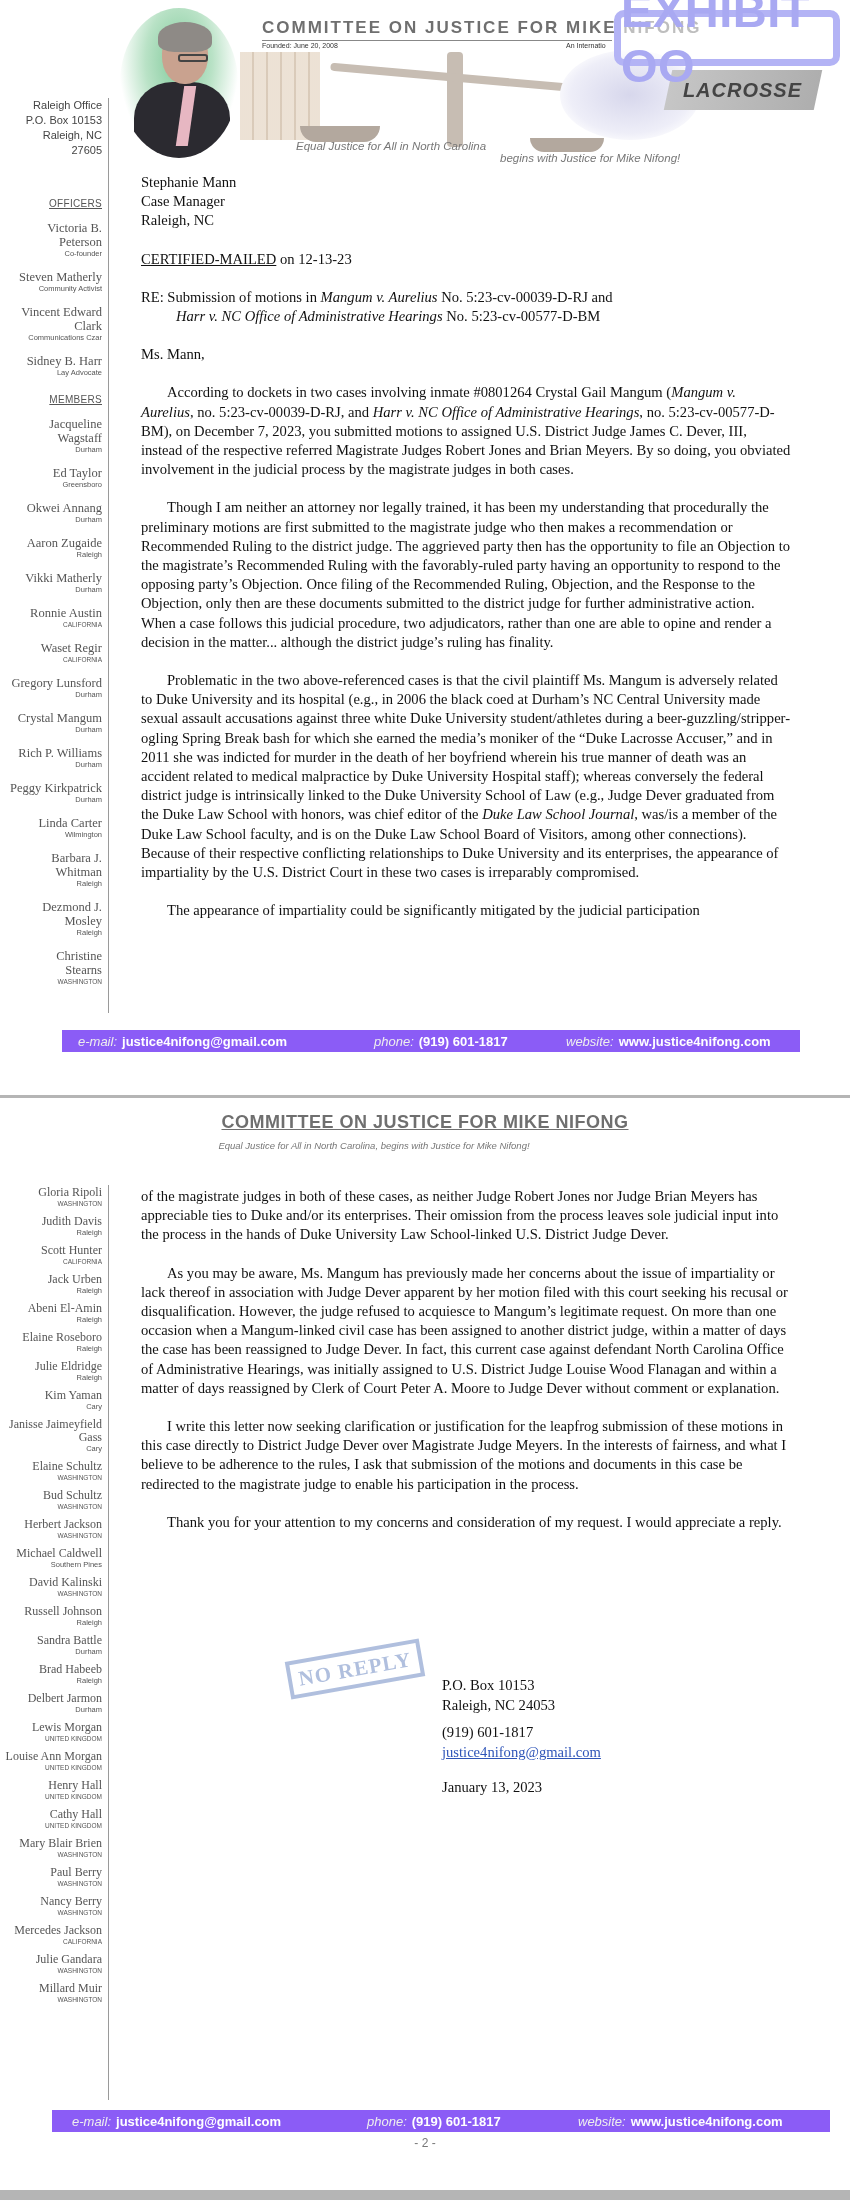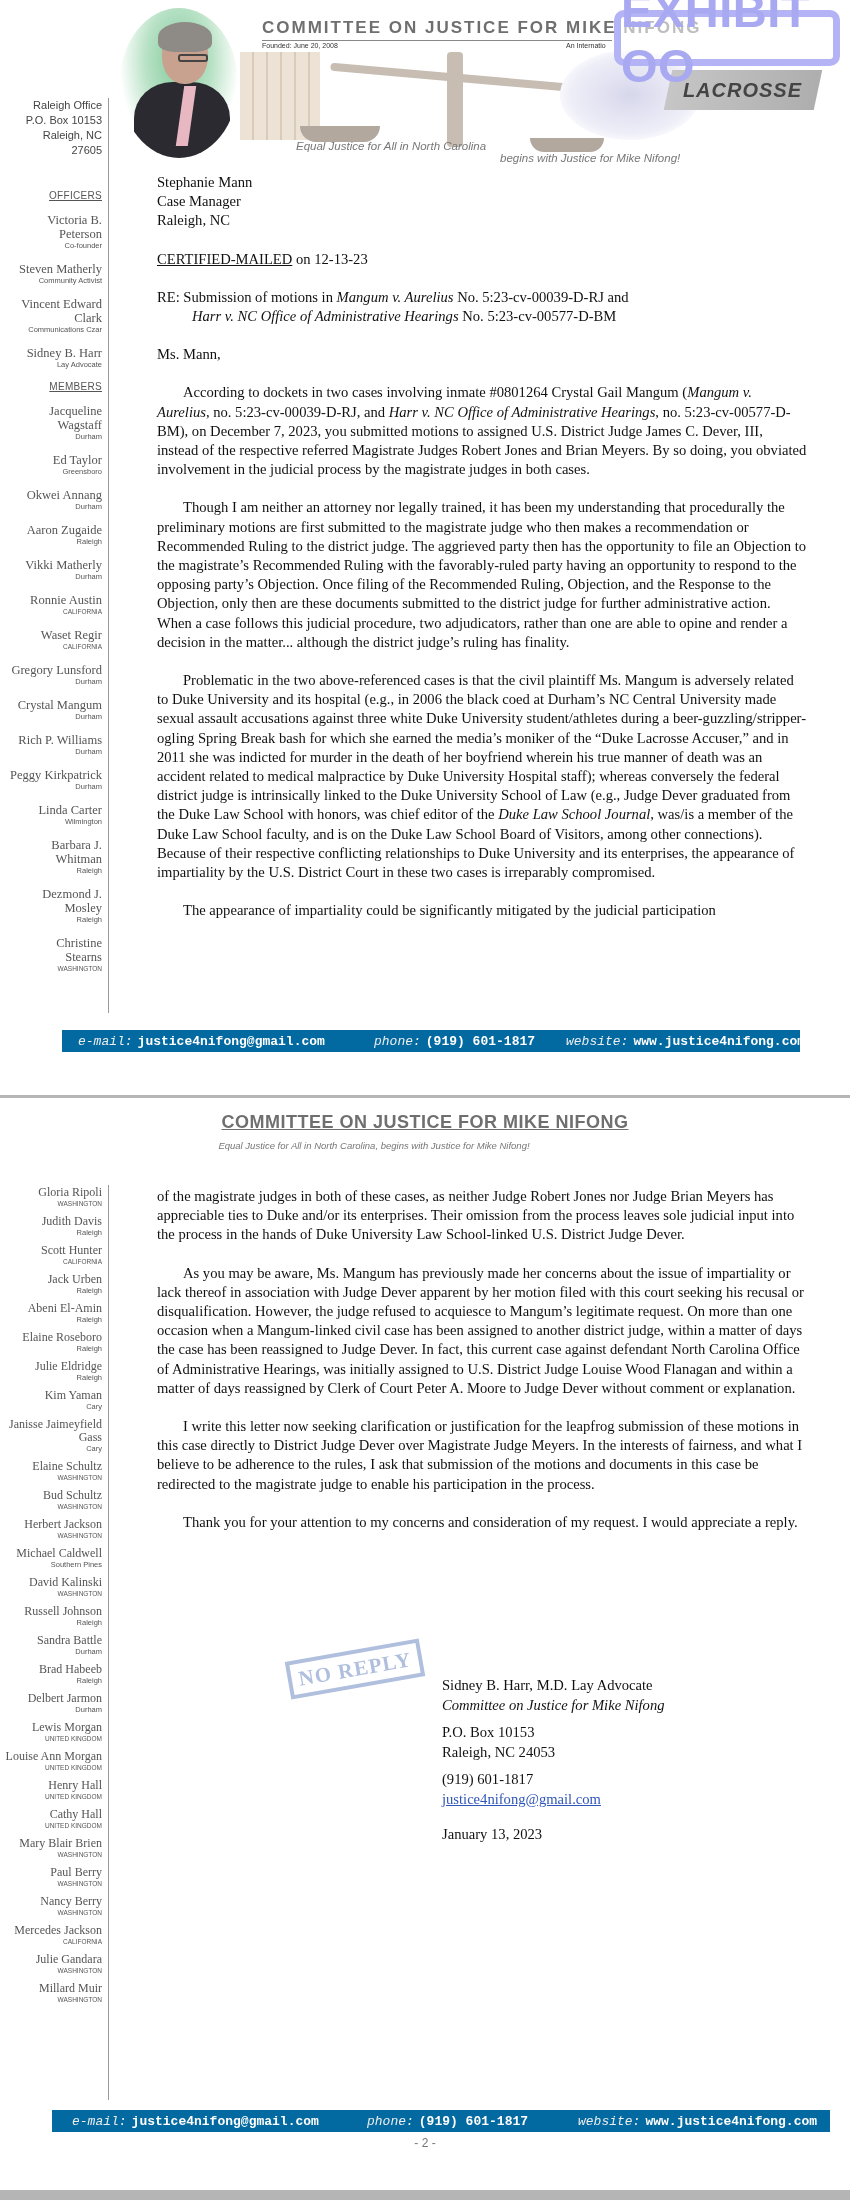--- a/index.html
+++ b/index.html
@@ -54,39 +54,39 @@
     position: absolute; left: 614px; top: 10px; width: 226px; height: 56px; border: 7px solid #b3b3f5; border-radius: 10px;
     background: rgba(255,255,255,.55); display: flex; align-items: center; justify-content: center;
   }
   .exhibit span { font-family: "Liberation Sans", sans-serif; font-size: 47px; font-weight: bold; color: #a9a9f2; letter-spacing: 0.5px; }
 
   .office { position: absolute; left: 20px; top: 98px; width: 82px; text-align: right; font-family: "Liberation Sans", sans-serif; font-size: 11px; line-height: 15px; color: #444; }
 
   
   .sidebar { position: absolute; right: 748px; width: 100px; text-align: right; }
   .vrule { position: absolute; left: 108px; width: 1px; background: #9a9a9a; }
-  .sb-head { font-family: "Liberation Sans", sans-serif; font-size: 10px; color: #555; text-decoration: underline; margin: 8px 0 12px 0; letter-spacing: .3px; }
+  .sb-head { font-family: "Liberation Sans", sans-serif; font-size: 10px; color: #555; text-decoration: underline; margin: 16px 0 12px 0; letter-spacing: .3px; }
   .sb-person { margin-bottom: 11px; }
   .sb-name { font-family: "Liberation Serif", serif; font-size: 12.5px; line-height: 14px; color: #555; }
   .sb-sub { font-family: "Liberation Sans", sans-serif; font-size: 7.5px; line-height: 10px; color: #555; }
   .sb-sub.caps { font-size: 6.5px; text-transform: uppercase; }
   .sidebar2 .sb-person { margin-bottom: 6px; }
   .sidebar2 .sb-name { font-size: 12px; line-height: 13px; }
 
   
-  .letter { position: absolute; left: 141px; width: 650px; font-size: 14.6px; line-height: 19.2px; color: #111; margin-left: 16px; }
+  .letter { position: absolute; left: 141px; width: 650px; font-size: 14.6px; line-height: 19.2px; color: #111; }
   .letter p { margin-bottom: 19px; }
   .indent { text-indent: 26px; }
   .u { text-decoration: underline; }
   .re-2 { padding-left: 35px; }
 
   
   .footer-bar {
-    position: absolute; height: 22px; background: #0369a1; color: #fff;
-    font-family: Liberation Mono, monospace; font-size: 13px; display: flex; align-items: center;
+    position: absolute; height: 22px; background: #8b5cf6; color: #fff;
+    font-family: Liberation Sans, sans-serif; font-size: 13px; display: flex; align-items: center;
   }
   .footer-bar .lbl { font-style: italic; font-weight: normal; color: #eee; margin-right: 5px; }
   .footer-bar .val { font-weight: bold; }
   .fb-item { position: absolute; white-space: nowrap; }
 
   
   .p2-title { position: absolute; left: 0; width: 850px; top: 1112px; text-align: center; font-family: "Liberation Sans", sans-serif;
     font-size: 18px; font-weight: bold; color: #6f6f6f; text-transform: uppercase; text-decoration: underline; letter-spacing: .5px; }
   .p2-tag { position: absolute; left: 0; width: 748px; top: 1140px; text-align: center; font-family: "Liberation Sans", sans-serif; font-style: italic; font-size: 9.5px; color: #777; }
 
@@ -383,24 +383,20 @@
   <p class="indent">I write this letter now seeking clarification or justification for the leapfrog submission of these motions in this case directly to District Judge Dever over Magistrate Judge Meyers.  In the interests of fairness, and what I believe to be adherence to the rules, I ask that submission of the motions and documents in this case be redirected to the magistrate judge to enable his participation in the process.</p>
   <p class="indent">Thank you for your attention to my concerns and consideration of my request.  I would appreciate a reply.</p>
 </div>
 
 <div class="noreply">
     <span>NO REPLY</span>
   </div>
 
 <div class="sig">
   <div class="blk">
-    <div>Sidney B. Harr, M.D.  Lay Advocate</div>
-    <div style="font-style:italic">Committee on Justice for Mike Nifong</div>
-  </div>
-  <div class="blk">
     <div>P.O. Box 10153</div>
     <div>Raleigh, NC  24053</div>
   </div>
   <div class="blk">
     <div>(919) 601-1817</div>
     <div class="link">justice4nifong@gmail.com</div>
   </div>
   <div style="margin-top:16px">January 13, 2023</div>
 </div>
 

